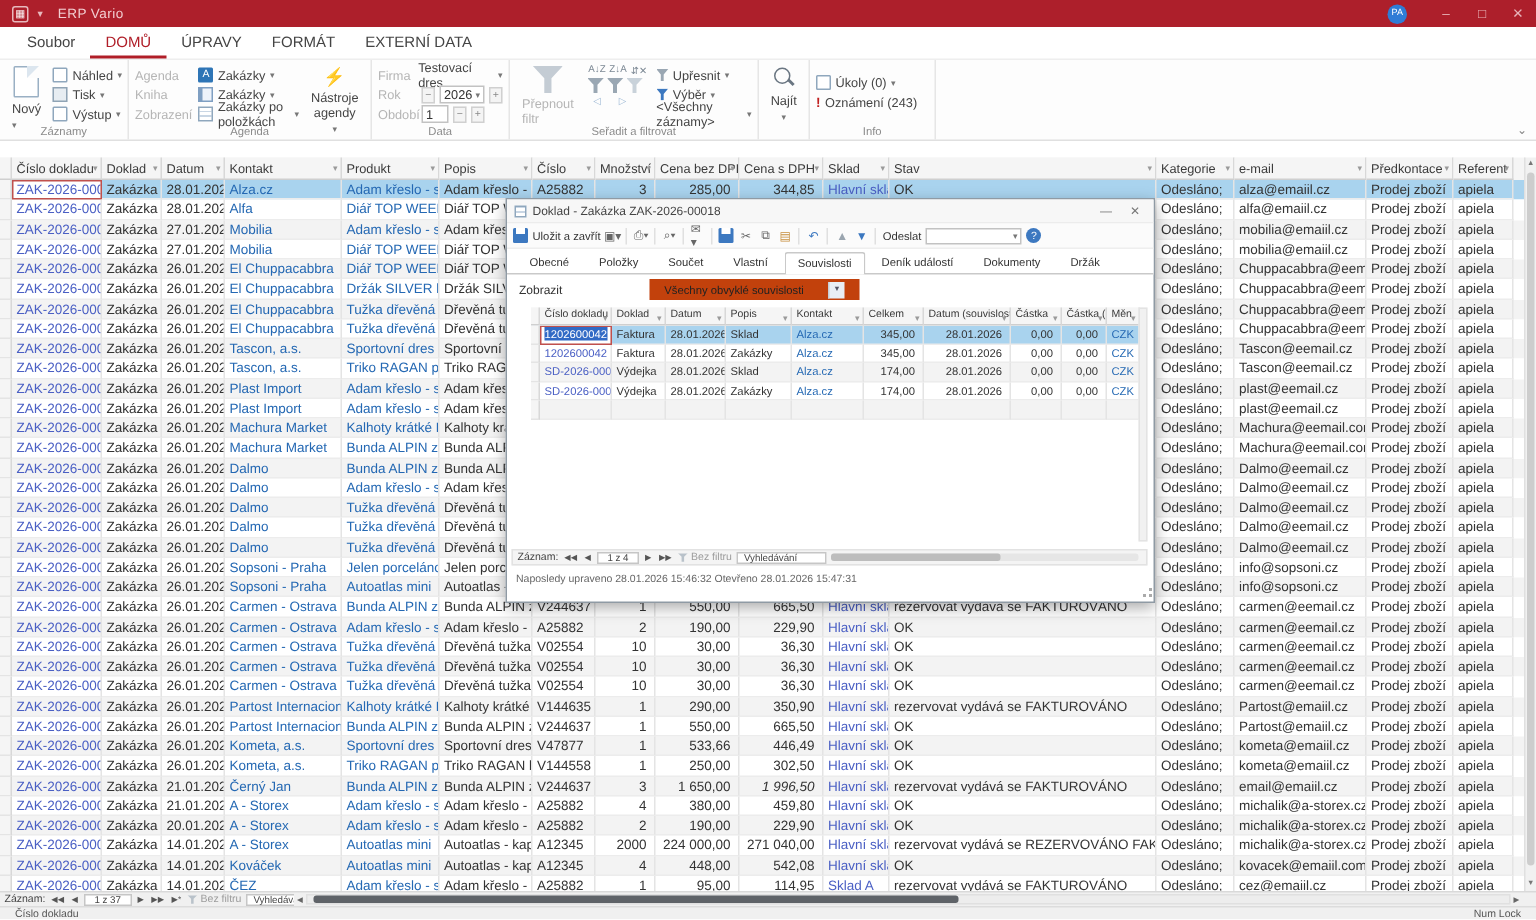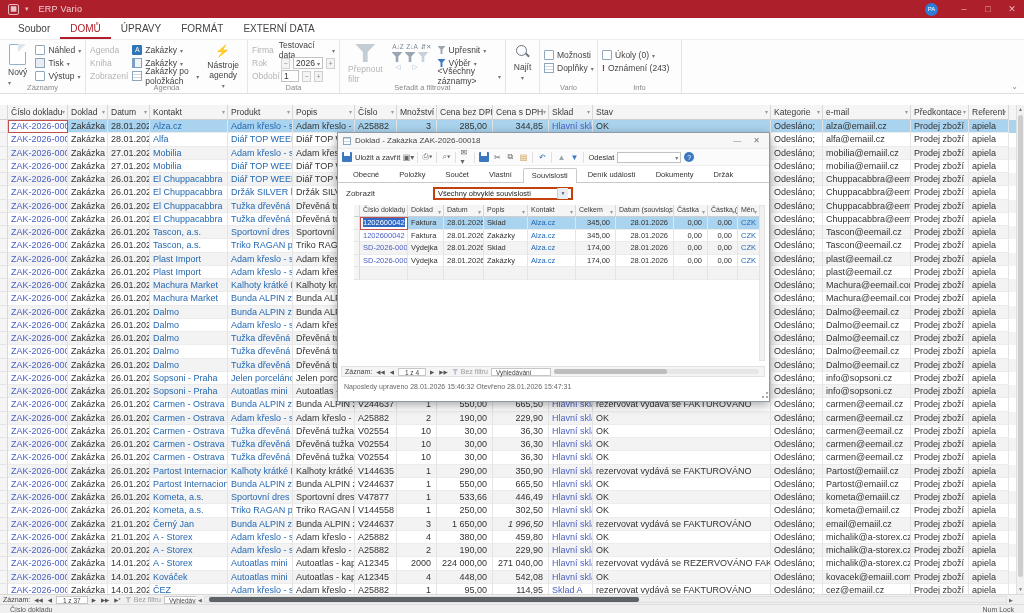--- a/index.html
+++ b/index.html
@@ -104,21 +104,21 @@
   .tbi{width:10px;height:10px;flex:none;display:flex;align-items:center;justify-content:center;font-size:8px;color:#666}
   .ic-save{background:#3c78c0;border-radius:1px;position:relative}
   .ic-save:after{content:"";position:absolute;left:2px;top:0;width:6px;height:4px;background:#fff}
   .tb-sep{width:1px;height:11px;background:#e0e0e0;margin:0 1px}
   .dlg-combo{background:#fff;border:1px solid #c2c2c2;height:11px;width:64px;display:flex;align-items:center;justify-content:flex-end;padding:0 2px;font-size:6px;color:#777}
   .help{width:10px;height:10px;border-radius:50%;background:#3c78c0;color:#fff;font-size:7px;display:flex;align-items:center;justify-content:center}
   .dlg-tabs{height:17px;display:flex;align-items:flex-end;padding:0 6px;gap:2px;border-bottom:1px solid #c9c9c9;background:#fff}
   .dtab{font-size:7.5px;color:#333;padding:2px 8px 3px;border:1px solid transparent;border-bottom:none}
   .dtab.active{background:#fff;border-color:#c9c9c9;border-radius:2px 2px 0 0;position:relative;top:1px}
   .dlg-zobrazit{height:20px;display:flex;align-items:center;padding:0 8px;gap:0;font-size:8px;color:#333}
-  .zcombo{margin-left:58px;width:140px;height:13px;border:2px solid #c2410c;background:#fff;display:flex;align-items:center;font-size:7.5px;padding:0 3px;color:#222}
+  .zcombo{margin-left:58px;width:140px;height:13px;border:7px solid #c2410c;background:#fff;display:flex;align-items:center;font-size:7.5px;padding:0 3px;color:#222}
   .zcombo .zdd{margin-left:auto;width:11px;height:11px;background:#e9eef5;border-left:1px solid #c6cdd6;display:flex;align-items:center;justify-content:center;font-size:5px;color:#556}
   #dlg-grid{position:absolute;left:16px;top:72px;width:408px}
   #dlg-grid .ghead{height:12px}
   #dlg-grid .hcell{font-size:7px;padding-top:1px}
   #dlg-grid .grow{height:12.5px;font-size:7.5px}
   .dlg-vscroll{position:absolute;right:4px;top:72px;width:6px;height:156px;background:#f1f1f1;border:1px solid #e3e3e3}
   .dlg-navbar{position:absolute;left:3px;top:233px;width:424px;height:11px;background:#f4f4f4;border:1px solid #e2e2e2;display:flex;align-items:center;gap:3px;font-size:7px;color:#444;padding:0 3px}
   .dlg-hthumb{flex:1;height:5px;background:#e6e6e6;border-radius:2px;margin-right:2px;position:relative}
   .dlg-hthumb i{position:absolute;left:0;top:0;height:5px;width:55%;background:#bdbdbd;border-radius:2px;display:block}
   .dlg-status{position:absolute;left:6px;top:250px;font-size:7px;color:#666;white-space:nowrap}
@@ -209,21 +209,21 @@
           <span>Nástroje agendy</span>
             <span class="dd">▾</span>
         </div>
       </div>
       <div class="rg-label">Agenda</div>
     </div>
 
     <div class="rg" style="width:92px">
       <div class="smallrow">
           <span class="dim" style="width:26px">Firma</span>
-          <span>Testovací data</span>
+          <span>Testovací dres</span>
           <span class="dd">▾</span>
         </div>
       <div class="smallrow">
           <span class="dim" style="width:26px">Rok</span>
           <span class="spin">−</span>
           <span class="combo" style="width:30px">
             <span>2026</span>
             <span class="dd" style="margin-left:auto">▾</span>
           </span>
           <span class="spin">+</span>
@@ -282,32 +282,20 @@
     </div>
 
     <div class="rg" style="width:34px">
       <div class="bigbtn">
         <span class="mag"></span>
         <span>Najít</span>
           <span class="dd">▾</span>
       </div>
     </div>
 
-    <div class="rg" style="width:58px">
-      <div class="smallrow" style="margin-top:6px">
-          <span class="icon10 ic-page"></span>
-          <span>Možnosti</span>
-        </div>
-      <div class="smallrow">
-          <span class="icon10 ic-table"></span>
-          <span>Doplňky</span>
-          <span class="dd">▾</span>
-        </div>
-      <div class="rg-label">Vario</div>
-    </div>
 
     <div class="rg" style="width:84px">
       <div class="smallrow" style="margin-top:6px">
           <span class="icon10 ic-page"></span>
           <span>Úkoly (0)</span>
           <span class="dd">▾</span>
         </div>
       <div class="smallrow">
           <span class="excl">!</span>
           <span>Oznámení (243)</span>

